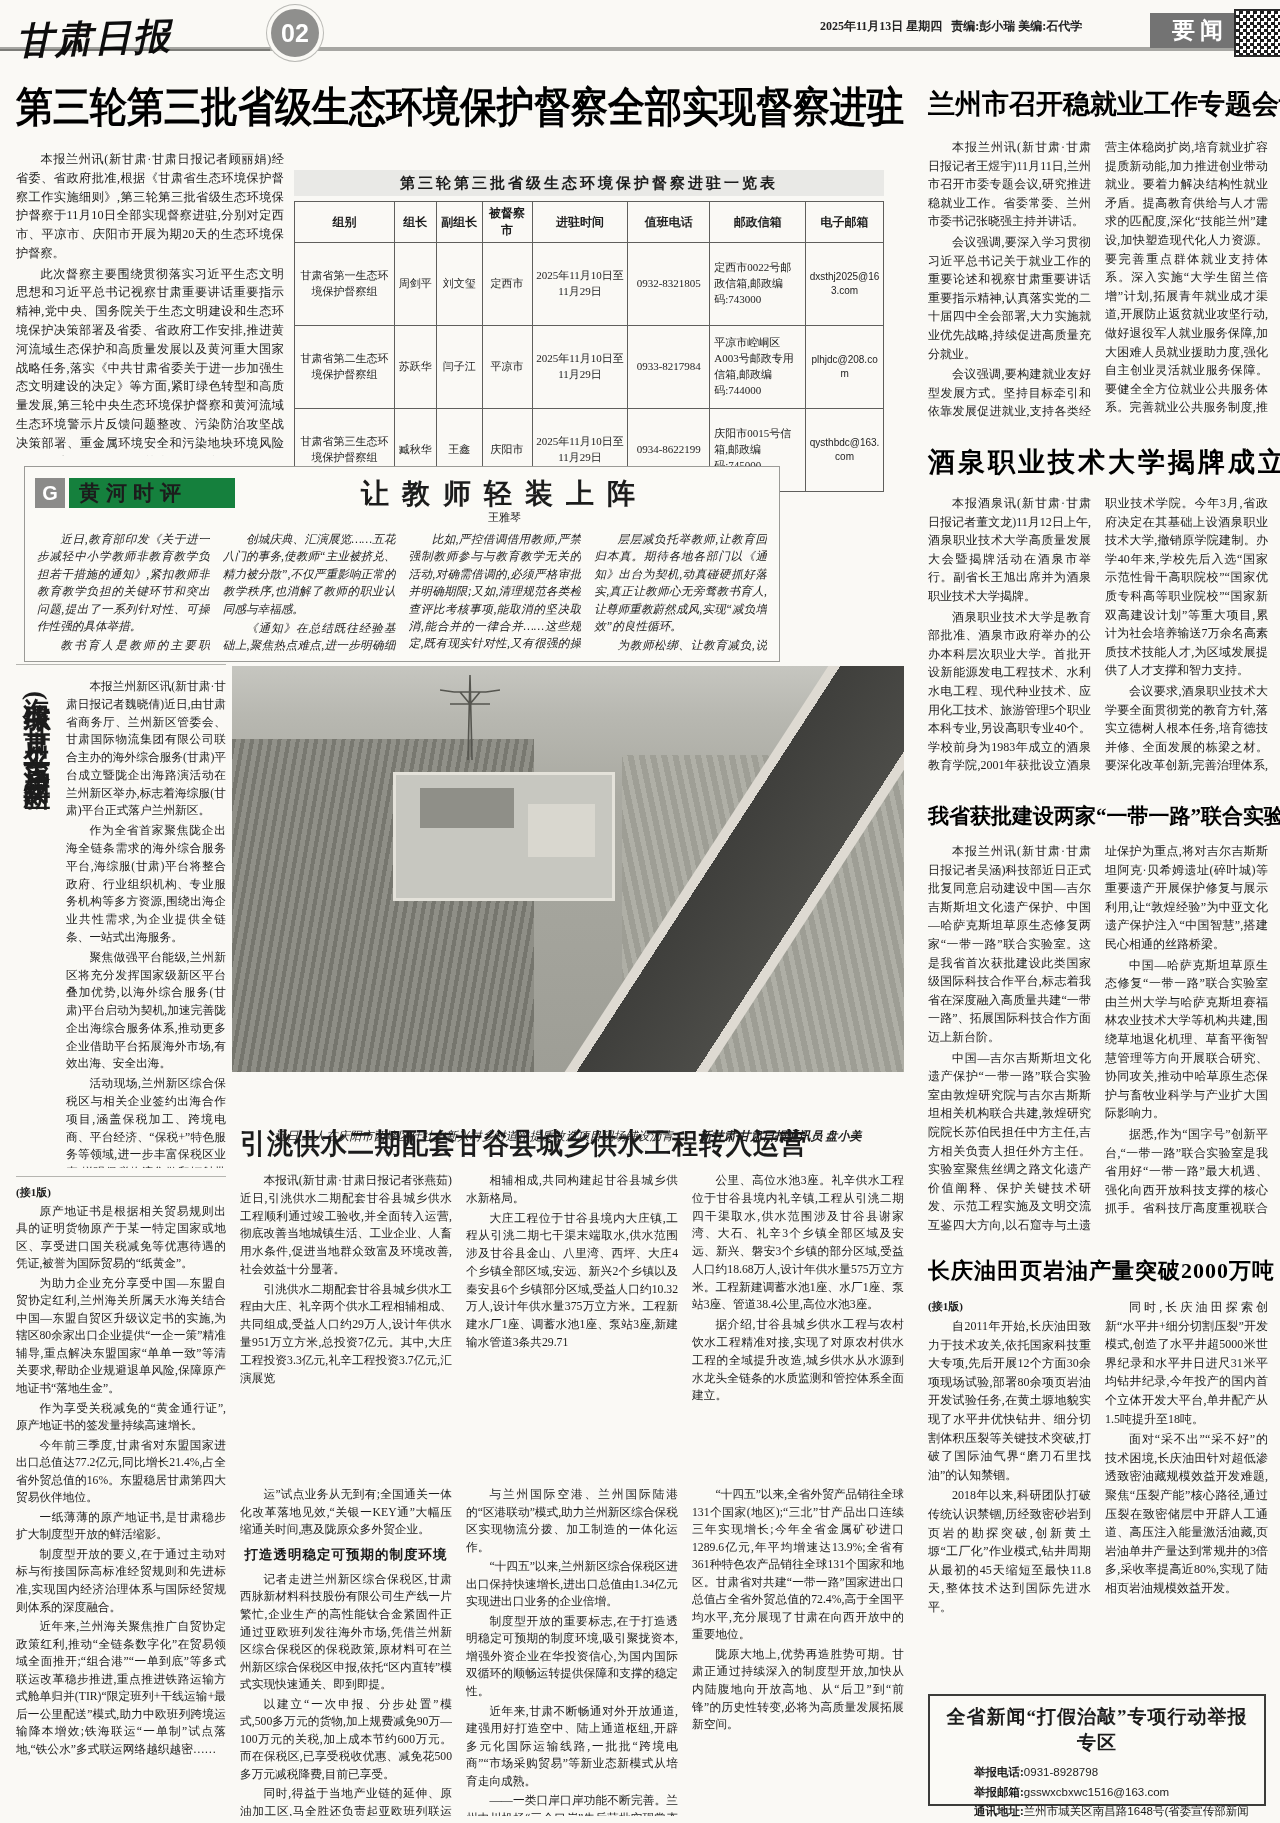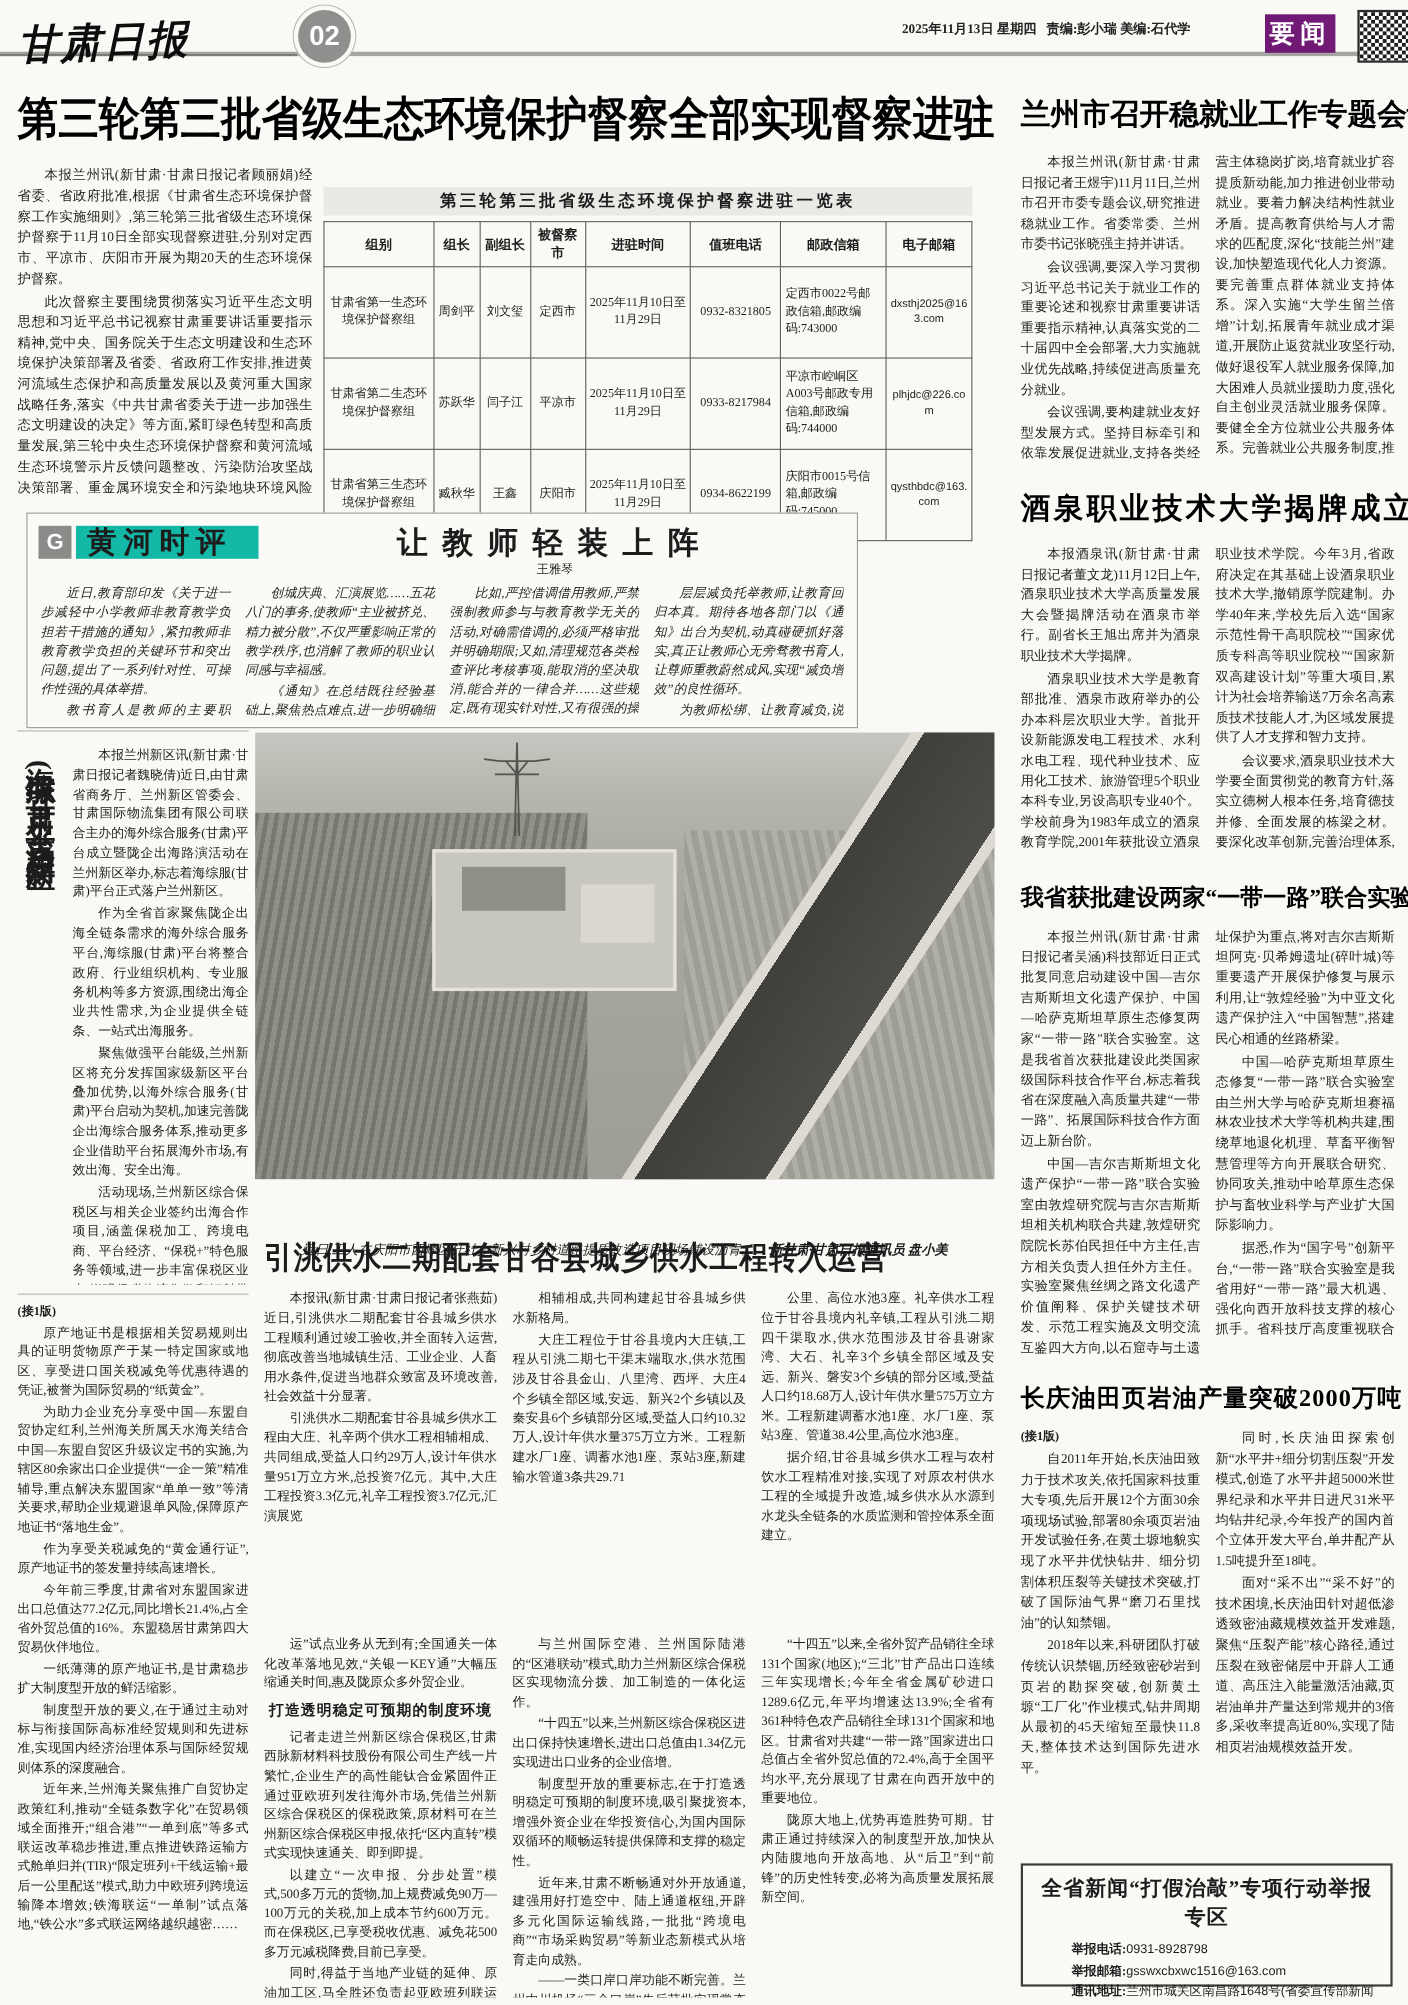--- a/index.html
+++ b/index.html
@@ -10,21 +10,21 @@
   
   .masthead-logo{left:16px;top:14px;font-size:37px;font-weight:900;font-style:italic;
      transform:rotate(-2deg);letter-spacing:2px;color:#0d0d0d;}
   .header-rule{left:0;top:47px;width:1280px;height:4px;background:#a6a6a2;}
   .header-rule-thin{left:0;top:49px;width:270px;height:2px;background:#7c7c78;}
   .page-circle{left:271px;top:9px;width:48px;height:48px;border-radius:50%;background:#8f8f8d;
      color:#fff;font-size:25px;font-weight:900;text-align:center;line-height:48px;
      box-shadow:0 0 0 4px #faf9f5,0 0 0 5px #b9b9b5;font-family:"Liberation Sans",sans-serif;}
   .date-line{left:820px;top:18px;width:330px;font-size:12px;font-weight:bold;color:#222;
      white-space:nowrap;}
-  .section-badge{left:1150px;top:13px;width:64px;height:35px;background:#701a75;color:#fff;
+  .section-badge{left:1150px;top:13px;width:100px;height:35px;background:#737373;color:#fff;
      font-size:23px;font-weight:900;text-align:center;line-height:35px;letter-spacing:5px;}
   .qr{left:1234px;top:9px;width:44px;height:44px;border:2px solid #2a2a2a;background:
      repeating-conic-gradient(#1e1e1e 0% 25%, #fff 0% 50%) 0 0/7px 7px;}
   
   .lead-headline{left:16px;top:80px;width:896px;font-size:37px;font-weight:900;
      white-space:nowrap;letter-spacing:0;color:#000;transform:scaleY(1.12);transform-origin:left top;}
   .lead-text{left:16px;top:150px;width:268px;height:306px;font-size:12.2px;line-height:1.54;
      text-align:justify;overflow:hidden;}
   .table-wrap{left:294px;top:150px;width:590px;margin-top:20px;}
   .t-title{height:26px;background:#e9e9e6;font-size:15px;font-weight:900;text-align:center;
@@ -32,22 +32,22 @@
   table.insp{margin-top:5px;width:100%;border-collapse:collapse;font-size:11px;}
   table.insp th,table.insp td{border:1px solid #5f5f5c;text-align:center;padding:3px 2px;vertical-align:middle;}
   table.insp th{font-size:12px;font-weight:900;height:26px;}
   table.insp td{height:76px;line-height:1.45;}
   table.insp td:nth-child(7){text-align:left;padding:3px 4px;}
   table.insp td:nth-child(8){font-size:10px;word-break:break-all;font-family:"Liberation Sans",sans-serif;}
   
   .comm-box{left:24px;top:466px;width:754px;height:194px;border:1px solid #9a9a96;background:#fbfaf6;}
   .comm-g{position:absolute;left:10px;top:11px;width:30px;height:30px;background:#8b8b89;color:#fff;
      font-size:20px;font-weight:900;text-align:center;line-height:30px;font-family:"Liberation Sans",sans-serif;}
-  .comm-tag{position:absolute;left:44px;top:11px;width:156px;height:30px;background:#14b8a6;
-     font-size:27px;font-weight:900;line-height:30px;letter-spacing:6px;padding-left:10px;}
+  .comm-tag{position:absolute;left:44px;top:11px;width:156px;height:30px;background:#15803d;
+     font-size:21px;font-weight:900;line-height:30px;letter-spacing:6px;padding-left:10px;}
   .comm-title{position:absolute;left:215px;right:10px;top:8px;text-align:center;font-size:28px;
      font-weight:900;letter-spacing:13px;white-space:nowrap;}
   .comm-author{position:absolute;left:215px;right:10px;top:43px;text-align:center;font-size:11px;}
   .comm-cols{position:absolute;left:12px;right:12px;top:64px;bottom:8px;display:flex;gap:13px;overflow:hidden;}
   .comm-col{flex:1;font-style:italic;font-size:11.6px;line-height:1.5;text-align:justify;overflow:hidden;}
   
   .photo{left:232px;top:666px;width:672px;height:406px;overflow:hidden;
      background:linear-gradient(180deg,#c6c6c0 0,#b8b8b1 12%,#a9a9a1 32%,#9e9e96 100%);}
   .field-l{position:absolute;left:0;top:18%;width:45%;height:82%;
      background:repeating-linear-gradient(100deg,#6e6e66 0 4px,#8b8b83 4px 9px);opacity:.85;}
@@ -160,21 +160,21 @@
             <td>dxsthj2025@163.com</td>
           </tr>
           <tr>
             <td>甘肃省第二生态环境保护督察组</td>
             <td>苏跃华</td>
             <td>闫子江</td>
             <td>平凉市</td>
             <td>2025年11月10日至11月29日</td>
             <td>0933-8217984</td>
             <td>平凉市崆峒区A003号邮政专用信箱,邮政编码:744000</td>
-            <td>plhjdc@226.com</td>
+            <td>plhjdc@208.com</td>
           </tr>
           <tr>
             <td>甘肃省第三生态环境保护督察组</td>
             <td>臧秋华</td>
             <td>王鑫</td>
             <td>庆阳市</td>
             <td>2025年11月10日至11月29日</td>
             <td>0934-8622199</td>
             <td>庆阳市0015号信箱,邮政编码:745000</td>
             <td>qysthbdc@163.com</td>

